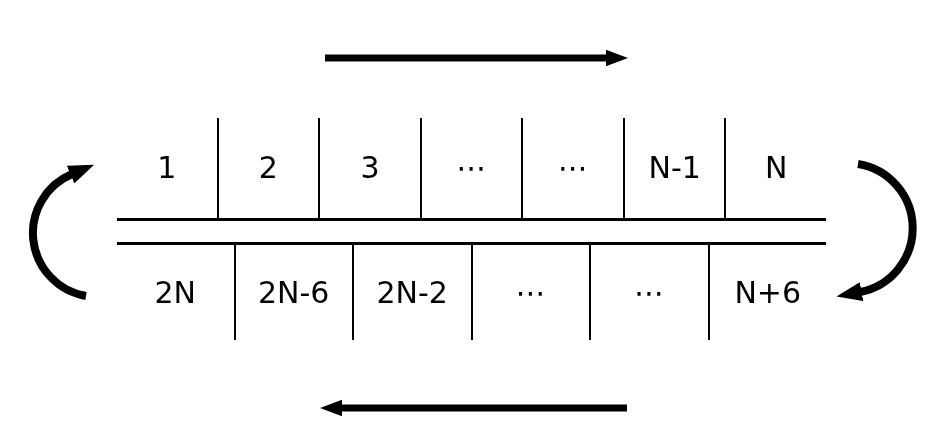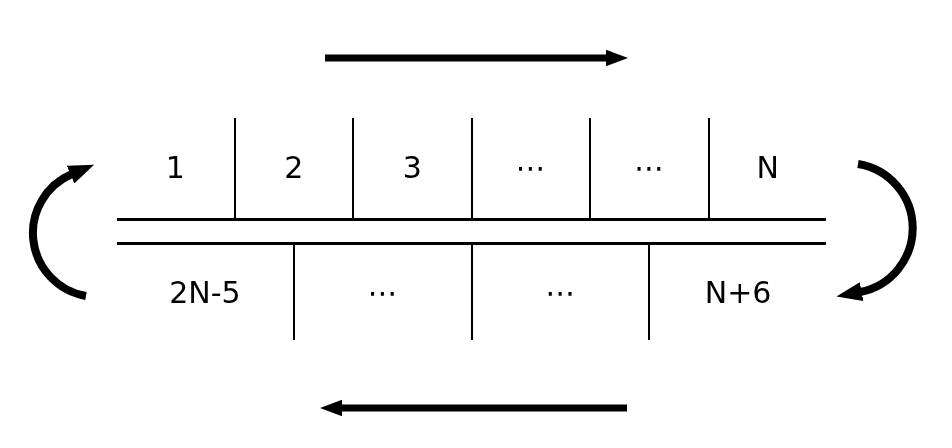--- a/index.html
+++ b/index.html
@@ -91,27 +91,36 @@
     <div class="cell">
       <span class="slot-label">3</span>
     </div>
     <div class="cell">
       <span class="slot-label">⋯</span>
     </div>
     <div class="cell">
       <span class="slot-label">⋯</span>
     </div>
     <div class="cell">
+      <span class="slot-label">N-1</span>
+    </div>
+    <div class="cell">
       <span class="slot-label">N</span>
     </div>
   </div>
 
   <div class="row row-bottom">
     <div class="cell">
-      <span class="slot-label">2N-5</span>
+      <span class="slot-label">2N</span>
+    </div>
+    <div class="cell">
+      <span class="slot-label">2N-6</span>
+    </div>
+    <div class="cell">
+      <span class="slot-label">2N-2</span>
     </div>
     <div class="cell">
       <span class="slot-label">⋯</span>
     </div>
     <div class="cell">
       <span class="slot-label">⋯</span>
     </div>
     <div class="cell">
       <span class="slot-label">N+6</span>
     </div>

